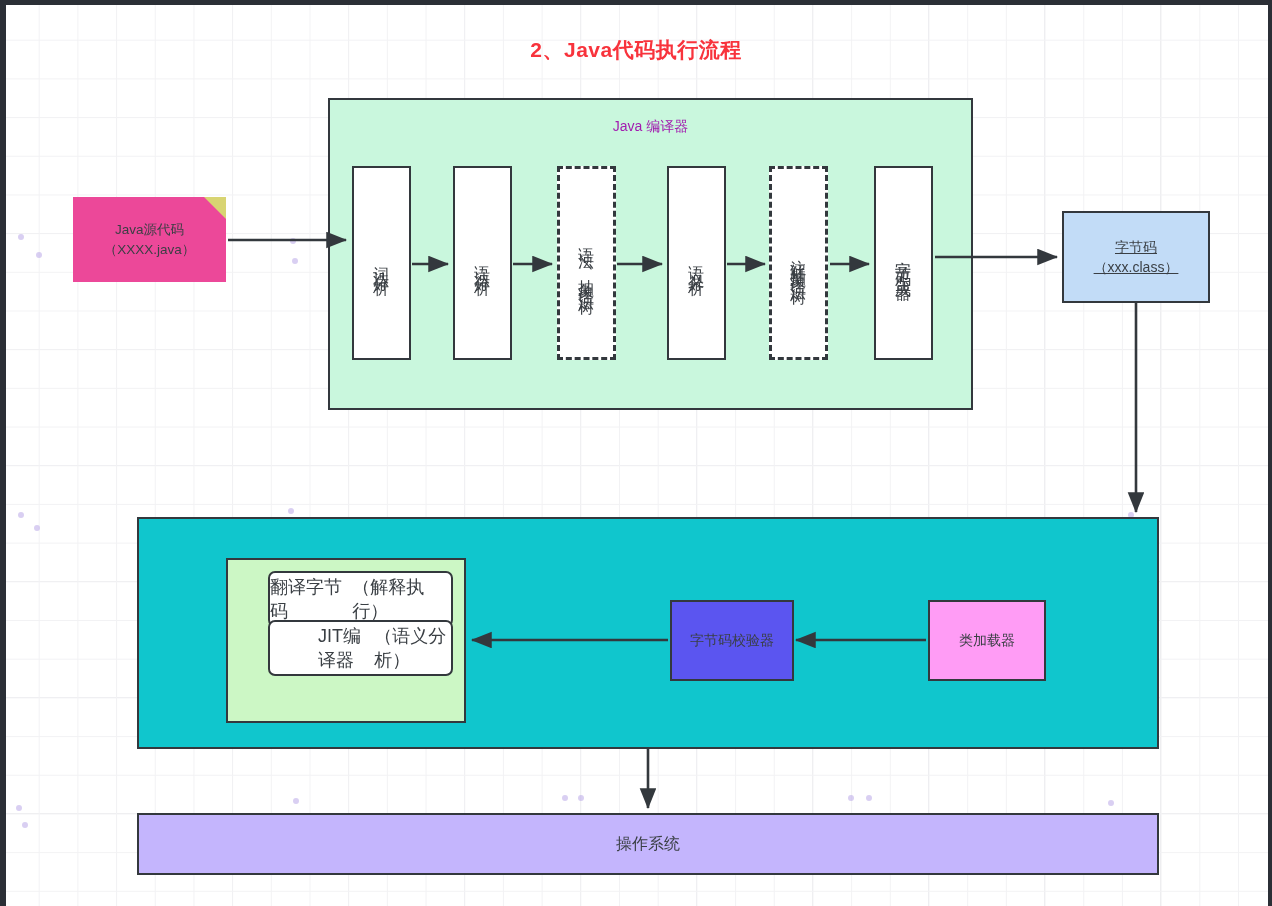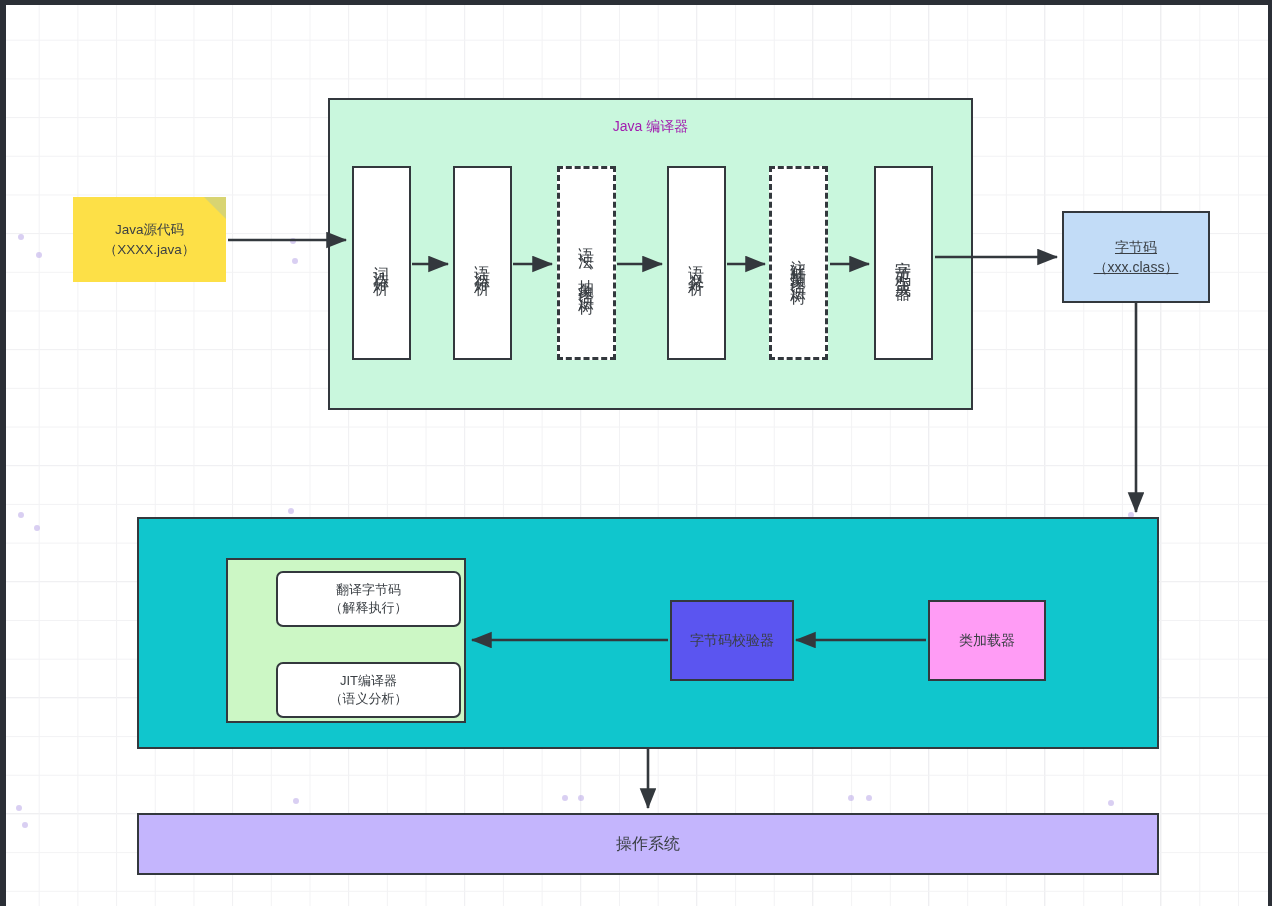--- a/index.html
+++ b/index.html
@@ -110,21 +110,21 @@
     text-orientation: upright;
     letter-spacing: 5px;
     font-size: 16px;
     color: #3a3f44;
     border: 2.5px solid #33383d;
   }
   .stage.dashed { border-style: dashed; border-width: 3px; }
 
   .note {
     left: 73px; top: 197px; width: 153px; height: 85px;
-    background: #fde047;
+    background: #ec4899;
     border: none;
     font-size: 13.5px;
     color: #3a3f44;
     z-index: 5;
   }
   .note-fold {
     position: absolute;
     right: 0; top: 0;
     width: 0; height: 0;
     border-left: 22px solid transparent;
@@ -162,31 +162,30 @@
   }
   .engine-item {
     position: absolute;
     box-sizing: border-box;
     left: 268px;
     width: 185px; height: 56px;
     background: #ffffff;
     border: 2.5px solid #33383d;
     border-radius: 7px;
     display: flex;
-    flex-direction: column;
+    flex-direction: row;
     align-items: center;
     justify-content: center;
-    font-size: 13px;
+    font-size: 18px;
     line-height: 1.35;
     color: #3a3f44;
     z-index: 7;
-    margin-left: 8px;
   }
   .engine-item.a { top: 571px; }
-  .engine-item.b { top: 662px; }
+  .engine-item.b { top: 620px; padding-left: 48px; }
 
   .verifier {
     left: 670px; top: 600px; width: 124px; height: 81px;
     background: #5b55f0;
     z-index: 6;
     font-size: 14px;
   }
   .loader {
     left: 928px; top: 600px; width: 118px; height: 81px;
     background: #ff9cf5;
@@ -235,20 +234,21 @@
   <div class="dot" style="left:1142px;top:530px;"></div>
   <div class="dot" style="left:1128px;top:545px;"></div>
   <div class="dot" style="left:293px; top:798px;"></div>
   <div class="dot" style="left:562px; top:795px;"></div>
   <div class="dot" style="left:578px; top:795px;"></div>
   <div class="dot" style="left:848px; top:795px;"></div>
   <div class="dot" style="left:866px; top:795px;"></div>
   <div class="dot" style="left:1108px;top:800px;"></div>
   <div class="dot" style="left:1148px;top:818px;"></div>
 
+  <div class="title">2、Java代码执行流程</div>
 
   <div class="box note">
     <div class="note-fold"></div>
     <div>
       <div>Java源代码</div>
       <div>（XXXX.java）</div>
     </div>
   </div>
 
   <div class="box compiler-outer"></div>

